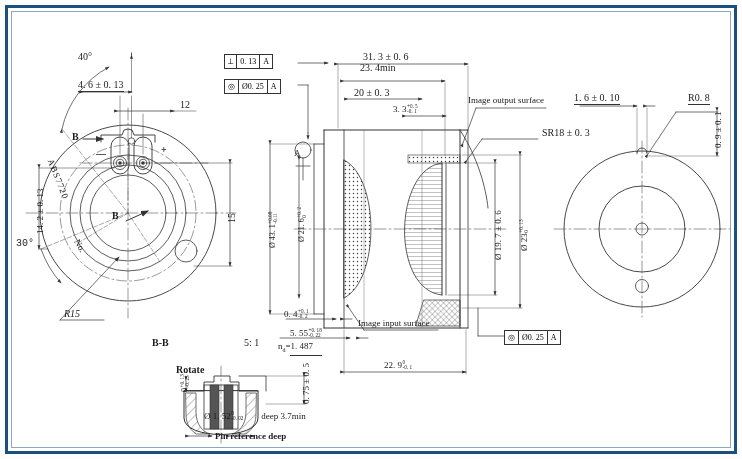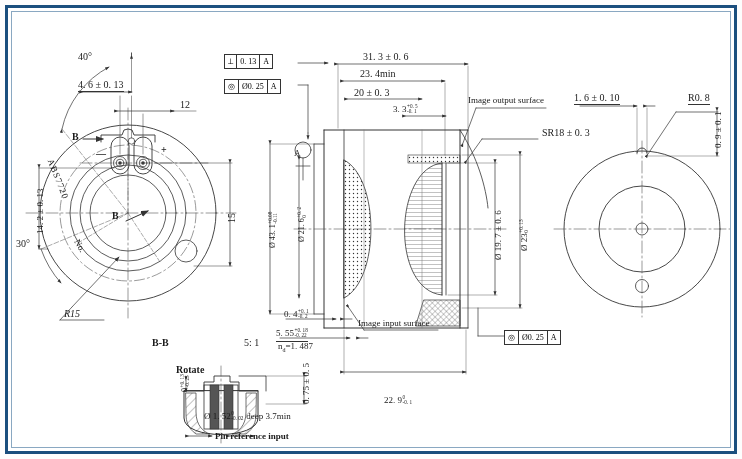--- a/index.html
+++ b/index.html
@@ -308,35 +308,35 @@
   <div class="cell">A</div>
 </div>
 
 <div class="frmbox" style="left:496px;top:322px;">
   <div class="cell sym">◎</div>
   <div class="cell">Ø0. 25</div>
   <div class="cell">A</div>
 </div>
 
 <div class="lbl s10" style="left:70px;top:44px;">40°</div>
-<div class="lbl s10" style="left:8px;top:231px;">30°</div>
+<div class="lbl s10" style="left:8px;top:231px;font-family:Liberation Mono, monospace;">30°</div>
 <div class="lbl s10 ul" style="left:70px;top:72px;">4. 6 ± 0. 13</div>
 <div class="lbl s10" style="left:172px;top:92px;">12</div>
 <div class="lbl s10 rot90" style="left:219px;top:215px;">15</div>
 <div class="lbl s9 rot90" style="left:28px;top:226px;">14. 2 ± 0. 13</div>
 <div class="lbl s10" style="left:56px;top:301px;font-style:italic;">R15</div>
 <div class="lbl s10 bold" style="left:64px;top:124px;">B</div>
 <div class="lbl s10 bold" style="left:104px;top:203px;">B</div>
 <div class="lbl s10 bold" style="left:88px;top:141px;letter-spacing:1px;">—</div>
 <div class="lbl s10 bold" style="left:153px;top:137px;">+</div>
 <div class="lbl s9" style="left:46px;top:150px;transform:rotate(68deg);transform-origin:left top;letter-spacing:1px;">ABS7720</div>
 <div class="lbl s9" style="left:72px;top:230px;transform:rotate(60deg);transform-origin:left top;">No.</div>
 
 <div class="lbl s10" style="left:355px;top:44px;">31. 3 ± 0. 6</div>
-<div class="lbl s10" style="left:352px;top:61px;">23. 4min</div>
+<div class="lbl s10" style="left:352px;top:55px;">23. 4min</div>
 <div class="lbl s10" style="left:346px;top:80px;">20 ± 0. 3</div>
 
 <div class="lbl s9" style="left:385px;top:96px;">
   <span class="dimtext">
     <span>3. 3</span>
           <span class="tolstack">
             <span>+0. 5</span>
             <span>-0. 1</span>
           </span>
   </span>
@@ -382,35 +382,35 @@
 <div class="lbl s9" style="left:276px;top:301px;">
   <span class="dimtext">
     <span>0. 4</span>
           <span class="tolstack">
             <span>+0. 1</span>
             <span>-0. 2</span>
           </span>
   </span>
 </div>
 
-<div class="lbl s9" style="left:268px;top:320px;border-bottom:1px solid #333;padding-bottom:3px;">
+<div class="lbl s9" style="left:282px;top:320px;border-bottom:1px solid #333;padding-bottom:17px;">
   <span class="dimtext">
     <span>5. 55</span>
           <span class="tolstack">
             <span>+0. 18</span>
             <span>-0. 22</span>
           </span>
   </span>
 </div>
 
 <div class="lbl s9" style="left:270px;top:334px;">
   <span>n</span><sub style="font-size:6px;">d</sub><span>=1. 487</span>
 </div>
 
-<div class="lbl s9" style="left:376px;top:352px;margin-top:35px;">
+<div class="lbl s9" style="left:376px;top:352px;">
   <span class="dimtext">
     <span>22. 9</span>
           <span class="tolstack">
             <span>0</span>
             <span>-0. 1</span>
           </span>
   </span>
 </div>
 
 <div class="lbl s10 ul" style="left:566px;top:85px;">1. 6 ± 0. 10</div>
@@ -432,20 +432,20 @@
   </span>
 </div>
 
 <div class="lbl s9" style="left:196px;top:403px;">
   <span class="dimtext">
     <span>Ø 1. 52</span>
           <span class="tolstack">
             <span>0</span>
             <span>-0. 02</span>
           </span>
-          <span style="margin-left:3px;">deep 3.7min</span>
-  </span>
-</div>
-
-<div class="lbl s9 bold" style="left:207px;top:424px;">Pin reference input</div>
+          <span style="margin-left:18px;">deep 3.7min</span>
+  </span>
+</div>
+
+<div class="lbl s9 bold" style="left:207px;top:424px;">Pin reference deep</div>
 
 </div>
 </div>
 
 </body></html>

